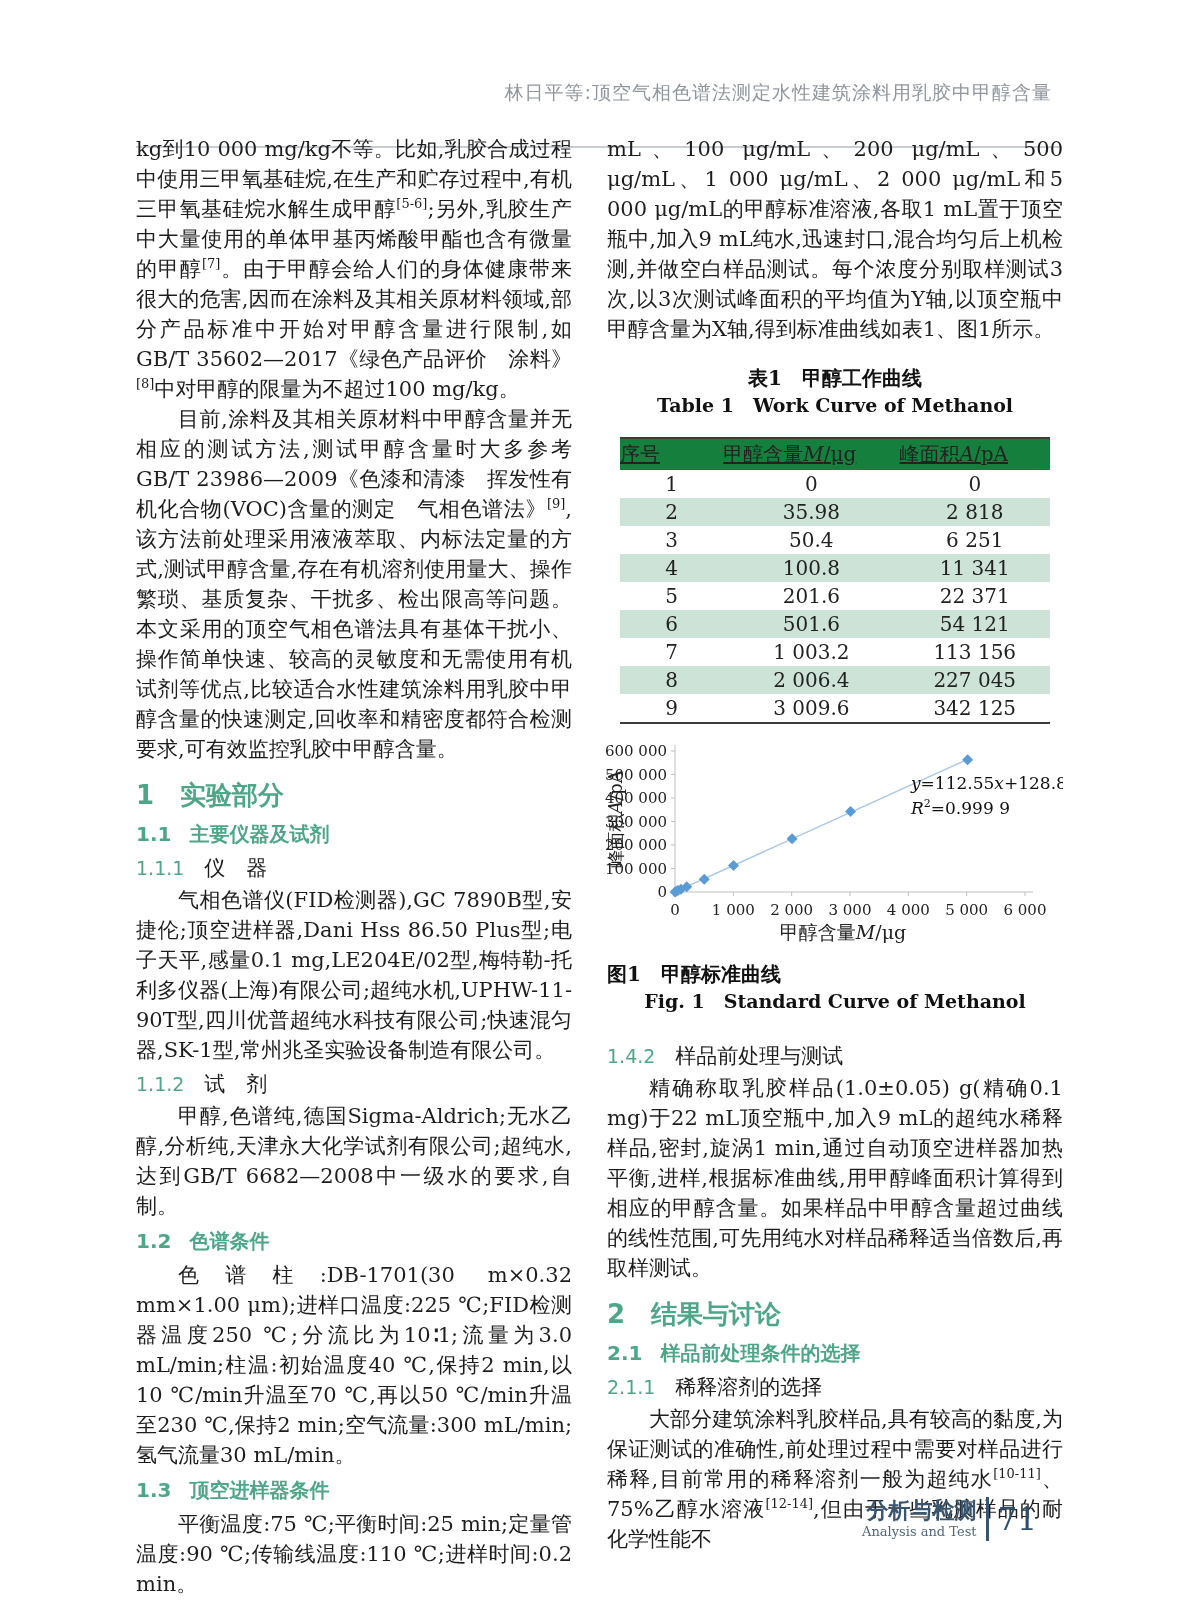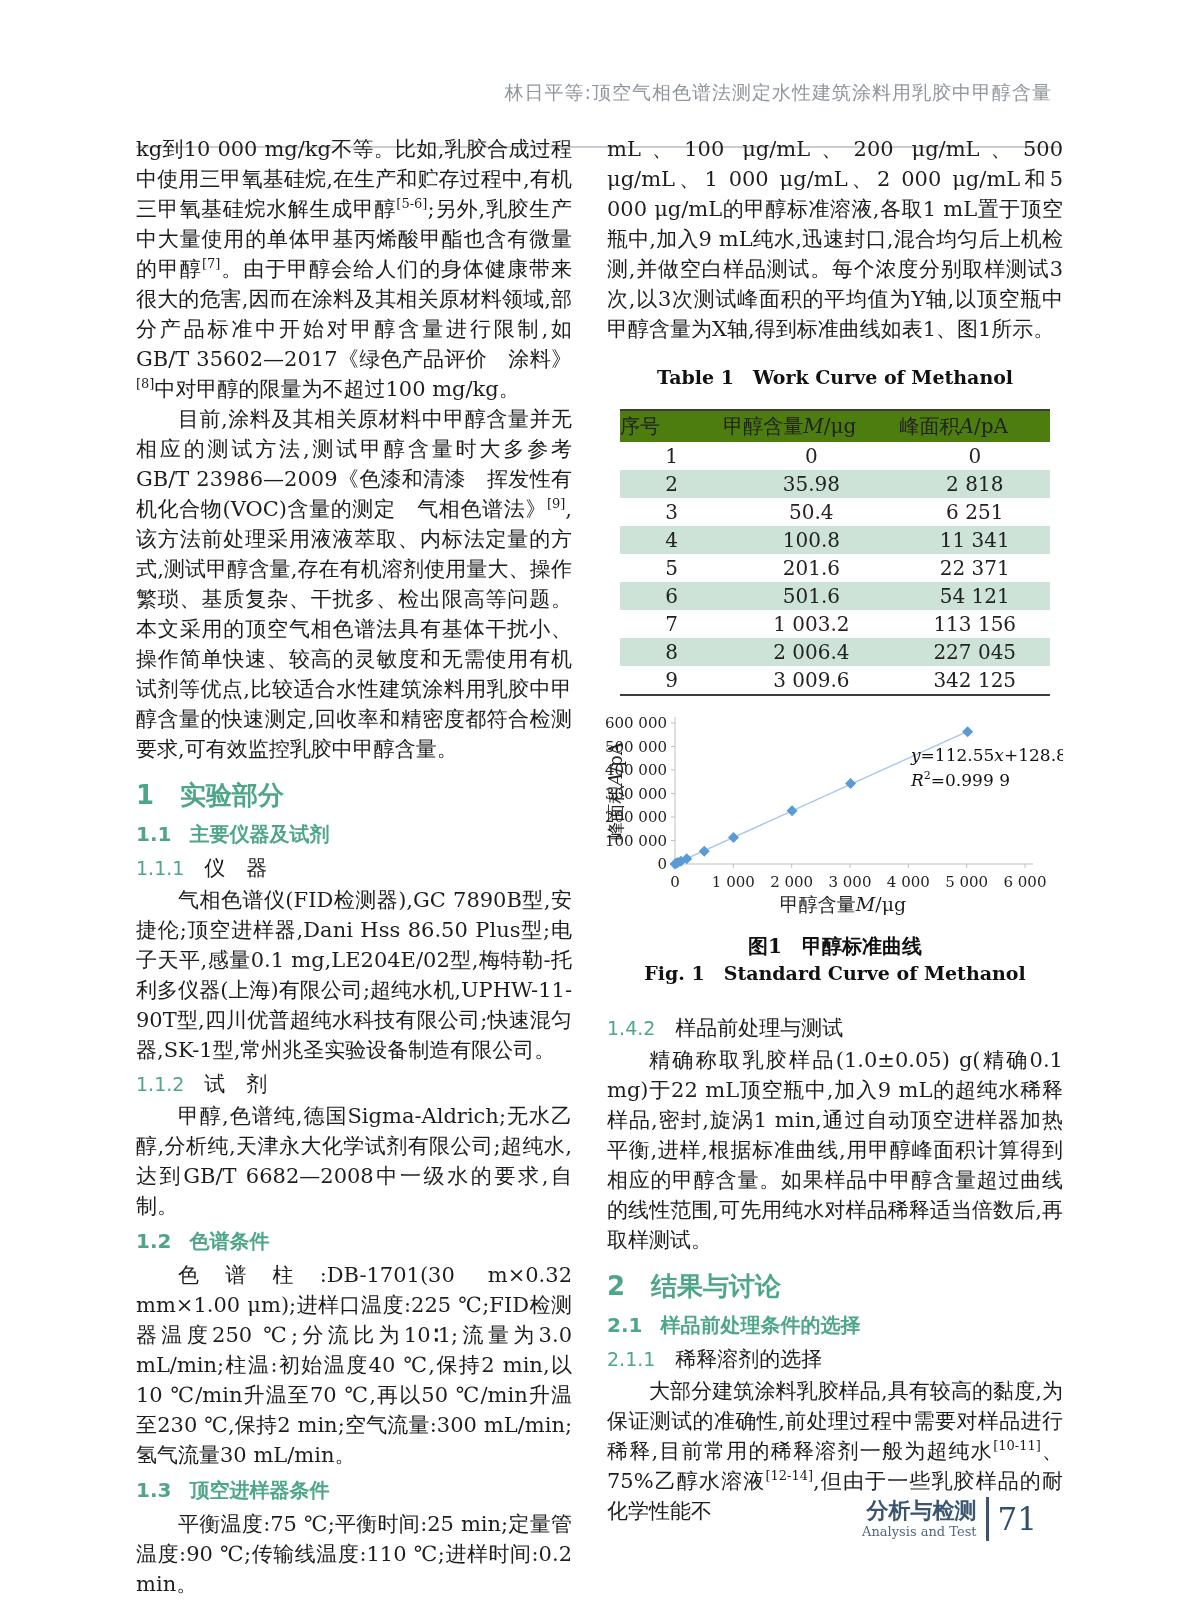--- a/index.html
+++ b/index.html
@@ -18,33 +18,33 @@
         font-family:"DejaVu Sans","Liberation Sans",sans-serif;font-size:26px;font-weight:bold;color:#4ea689;}
   .sec2{display:flex;gap:18px;align-items:baseline;margin:7px 0 5px 0;
         font-family:"DejaVu Sans","Liberation Sans",sans-serif;font-size:20px;font-weight:bold;color:#4ea689;}
   .sec3{display:flex;gap:20px;align-items:baseline;margin:4px 0 2px 0;font-size:21px;color:#1d1d1d;line-height:30px;}
   .sec3 .num{font-family:"DejaVu Sans","Liberation Sans",sans-serif;font-size:19px;color:#4ea689;}
   
   .table-block{margin-top:20px;}
   .tbl-title-cn{text-align:center;font-size:20px;font-weight:bold;color:#111;line-height:28px;}
   .tbl-title-en{text-align:center;font-size:19px;font-weight:bold;color:#111;line-height:27px;margin-bottom:18px;}
   table.work{width:430px;margin:0 auto;border-collapse:collapse;border-top:2px solid #3c3c3c;border-bottom:2px solid #3c3c3c;}
-  table.work th{background:#4d7c0f;font-weight:normal;font-size:20px;padding:2px 0;height:26px;}
+  table.work th{background:#15803d;font-weight:normal;font-size:20px;padding:2px 0;height:26px;text-decoration:underline;}
   table.work td{font-size:20px;text-align:center;padding:0;height:28px;}
   table.work tbody tr:nth-child(even){background:#cde3d8;}
   table.work th:nth-child(1),table.work td:nth-child(1){width:24%;}
   table.work th:nth-child(2),table.work td:nth-child(2){width:41%;}
   table.work th:nth-child(3),table.work td:nth-child(3){width:35%;}
   
   .figure-block{margin-top:8px;}
   .chart-wrap{position:relative;width:460px;height:218px;margin-left:-4px;}
   .y-title{position:absolute;left:-58px;top:76px;width:140px;height:22px;text-align:center;
         transform:rotate(-90deg);font-size:18px;color:#222;}
   .x-title{position:absolute;left:60px;top:188px;width:360px;text-align:center;font-size:19px;color:#222;}
-  .fig-cap-cn{text-align:center;font-size:20px;font-weight:bold;color:#111;margin-top:10px;line-height:28px;}
+  .fig-cap-cn{text-align:left;font-size:20px;font-weight:bold;color:#111;margin-top:10px;line-height:28px;}
   .fig-cap-en{text-align:center;font-size:19px;font-weight:bold;color:#111;line-height:27px;}
   .after-fig{margin-top:26px;}
   
   .footer{position:absolute;top:1497px;right:140px;display:flex;align-items:center;gap:9px;}
   .footer .labels{display:flex;flex-direction:column;align-items:flex-end;}
   .footer .cn{font-family:"DejaVu Sans","Liberation Sans",sans-serif;font-size:22px;font-weight:bold;color:#3a5570;line-height:26px;}
   .footer .en{font-size:13px;color:#51677d;line-height:16px;}
   .footer .bar{width:3px;height:44px;background:#3a5570;}
   .footer .pageno{font-size:31px;color:#31506b;line-height:44px;text-align:right;}
   svg text{font-family:"DejaVu Serif","Liberation Serif",serif;}
@@ -94,20 +94,21 @@
       <span>顶空进样器条件</span>
     </div>
     <p class="body indent">平衡温度:75 ℃;平衡时间:25 min;定量管温度:90 ℃;传输线温度:110 ℃;进样时间:0.2 min。</p>
 
   </div>
 
   <div class="col col-right">
     <p class="body">mL、100 μg/mL、200 μg/mL、500 μg/mL、1 000 μg/mL、2 000 μg/mL和5 000 μg/mL的甲醇标准溶液,各取1 mL置于顶空瓶中,加入9 mL纯水,迅速封口,混合均匀后上机检测,并做空白样品测试。每个浓度分别取样测试3次,以3次测试峰面积的平均值为Y轴,以顶空瓶中甲醇含量为X轴,得到标准曲线如表1、图1所示。</p>
 
     <div class="table-block">
+      <div class="tbl-title-cn">表1　甲醇工作曲线</div>
       <div class="tbl-title-en">Table 1　Work Curve of Methanol</div>
       <table class="work">
         <thead>
           <tr>
             <th>序号</th>
             <th>甲醇含量<i>M</i>/μg</th>
             <th>峰面积<i>A</i>/pA</th>
           </tr>
         </thead>
         <tbody>

